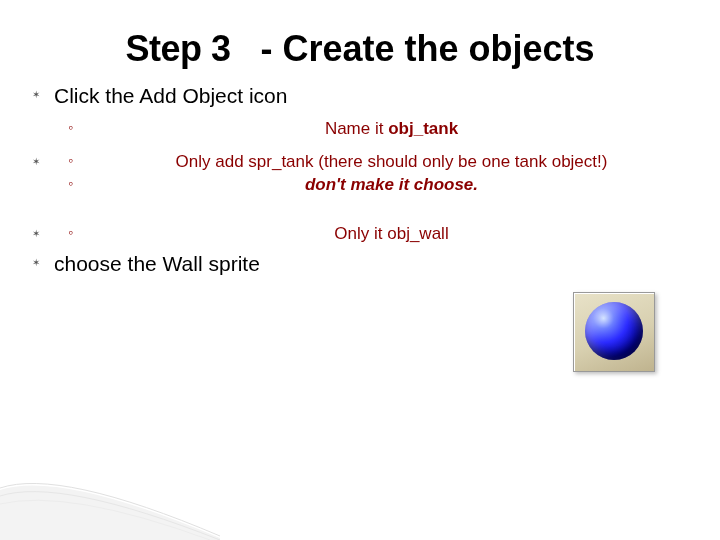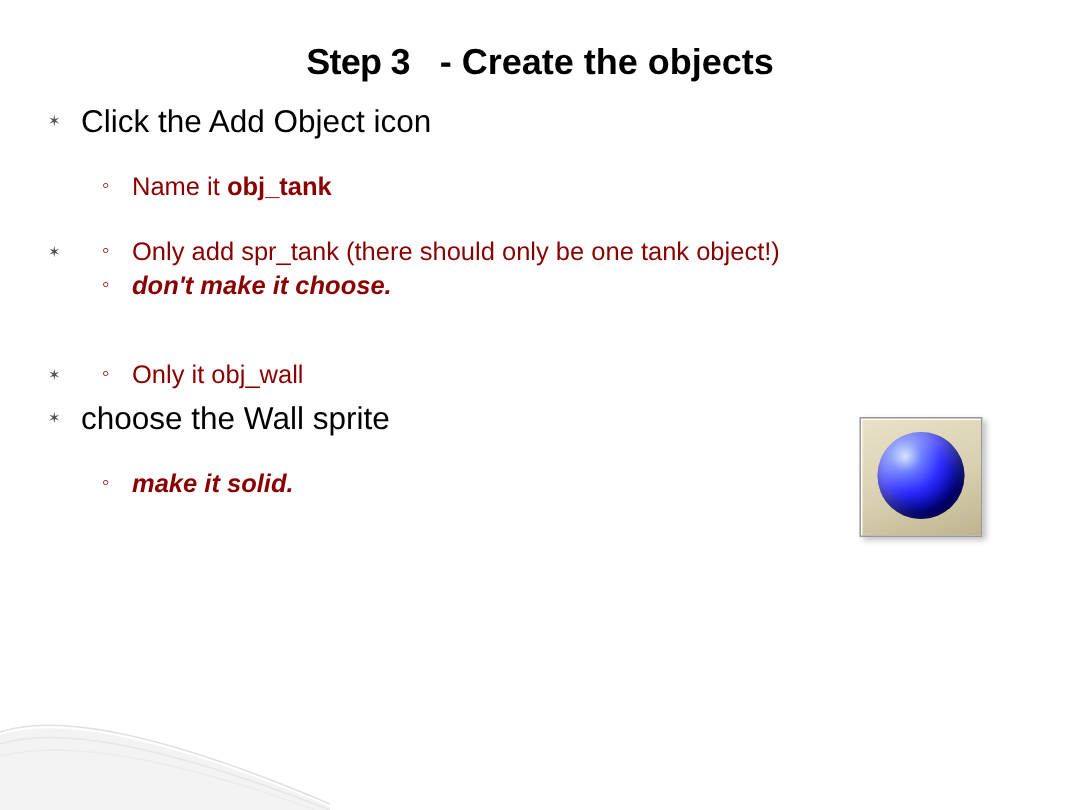--- a/index.html
+++ b/index.html
@@ -6,21 +6,21 @@
   body {
     width: 720px;
     height: 540px;
     background: #fff;
     font-family: "Trebuchet MS", "Lucida Sans", Verdana, sans-serif;
     position: relative;
     overflow: hidden;
   }
   .title {
     text-align: center;
-    font-size: 24px;
+    font-size: 36px;
     font-weight: bold;
     color: #000;
     padding-top: 28px;
     padding-bottom: 14px;
     font-family: "Trebuchet MS", "Lucida Sans", sans-serif;
   }
   .title .step-part { letter-spacing: -0.5px; }
   .content {
     position: relative;
     padding-left: 32px;
@@ -38,22 +38,23 @@
   ul.main > li::before {
     content: "✶";
     position: absolute;
     left: 0;
     top: 5px;
     font-size: 10px;
     color: #555;
   }
   ul.sub {
     list-style: none;
-    margin-top: 20px;
+    margin-top: 10px;
     margin-bottom: 6px;
+    text-align: center;
   }
   ul.sub > li {
     position: relative;
     padding-left: 20px;
     margin-left: 14px;
     font-size: 17px;
     color: #8a0000;
     line-height: 1.35;
     font-family: "Trebuchet MS", "Lucida Sans", sans-serif;
   }
@@ -140,25 +141,20 @@
     <li>
       <ul class="sub">
         <li>
           <span> Only it obj_wall</span>
         </li>
       </ul>
     </li>
 
     <li>
       <span>choose the Wall sprite</span>
-      <ul class="sub">
-        <li>
-          <span class="bi">make it solid.</span>
-        </li>
-      </ul>
     </li>
   </ul>
 
   <div class="object-icon">
     <div class="sphere"></div>
   </div>
 </div>
 
 <svg class="swoosh" viewBox="0 0 220 80">
   <path d="M0 80 L0 30 Q60 10 220 78 L220 80 Z" fill="#f3f3f3"></path>

